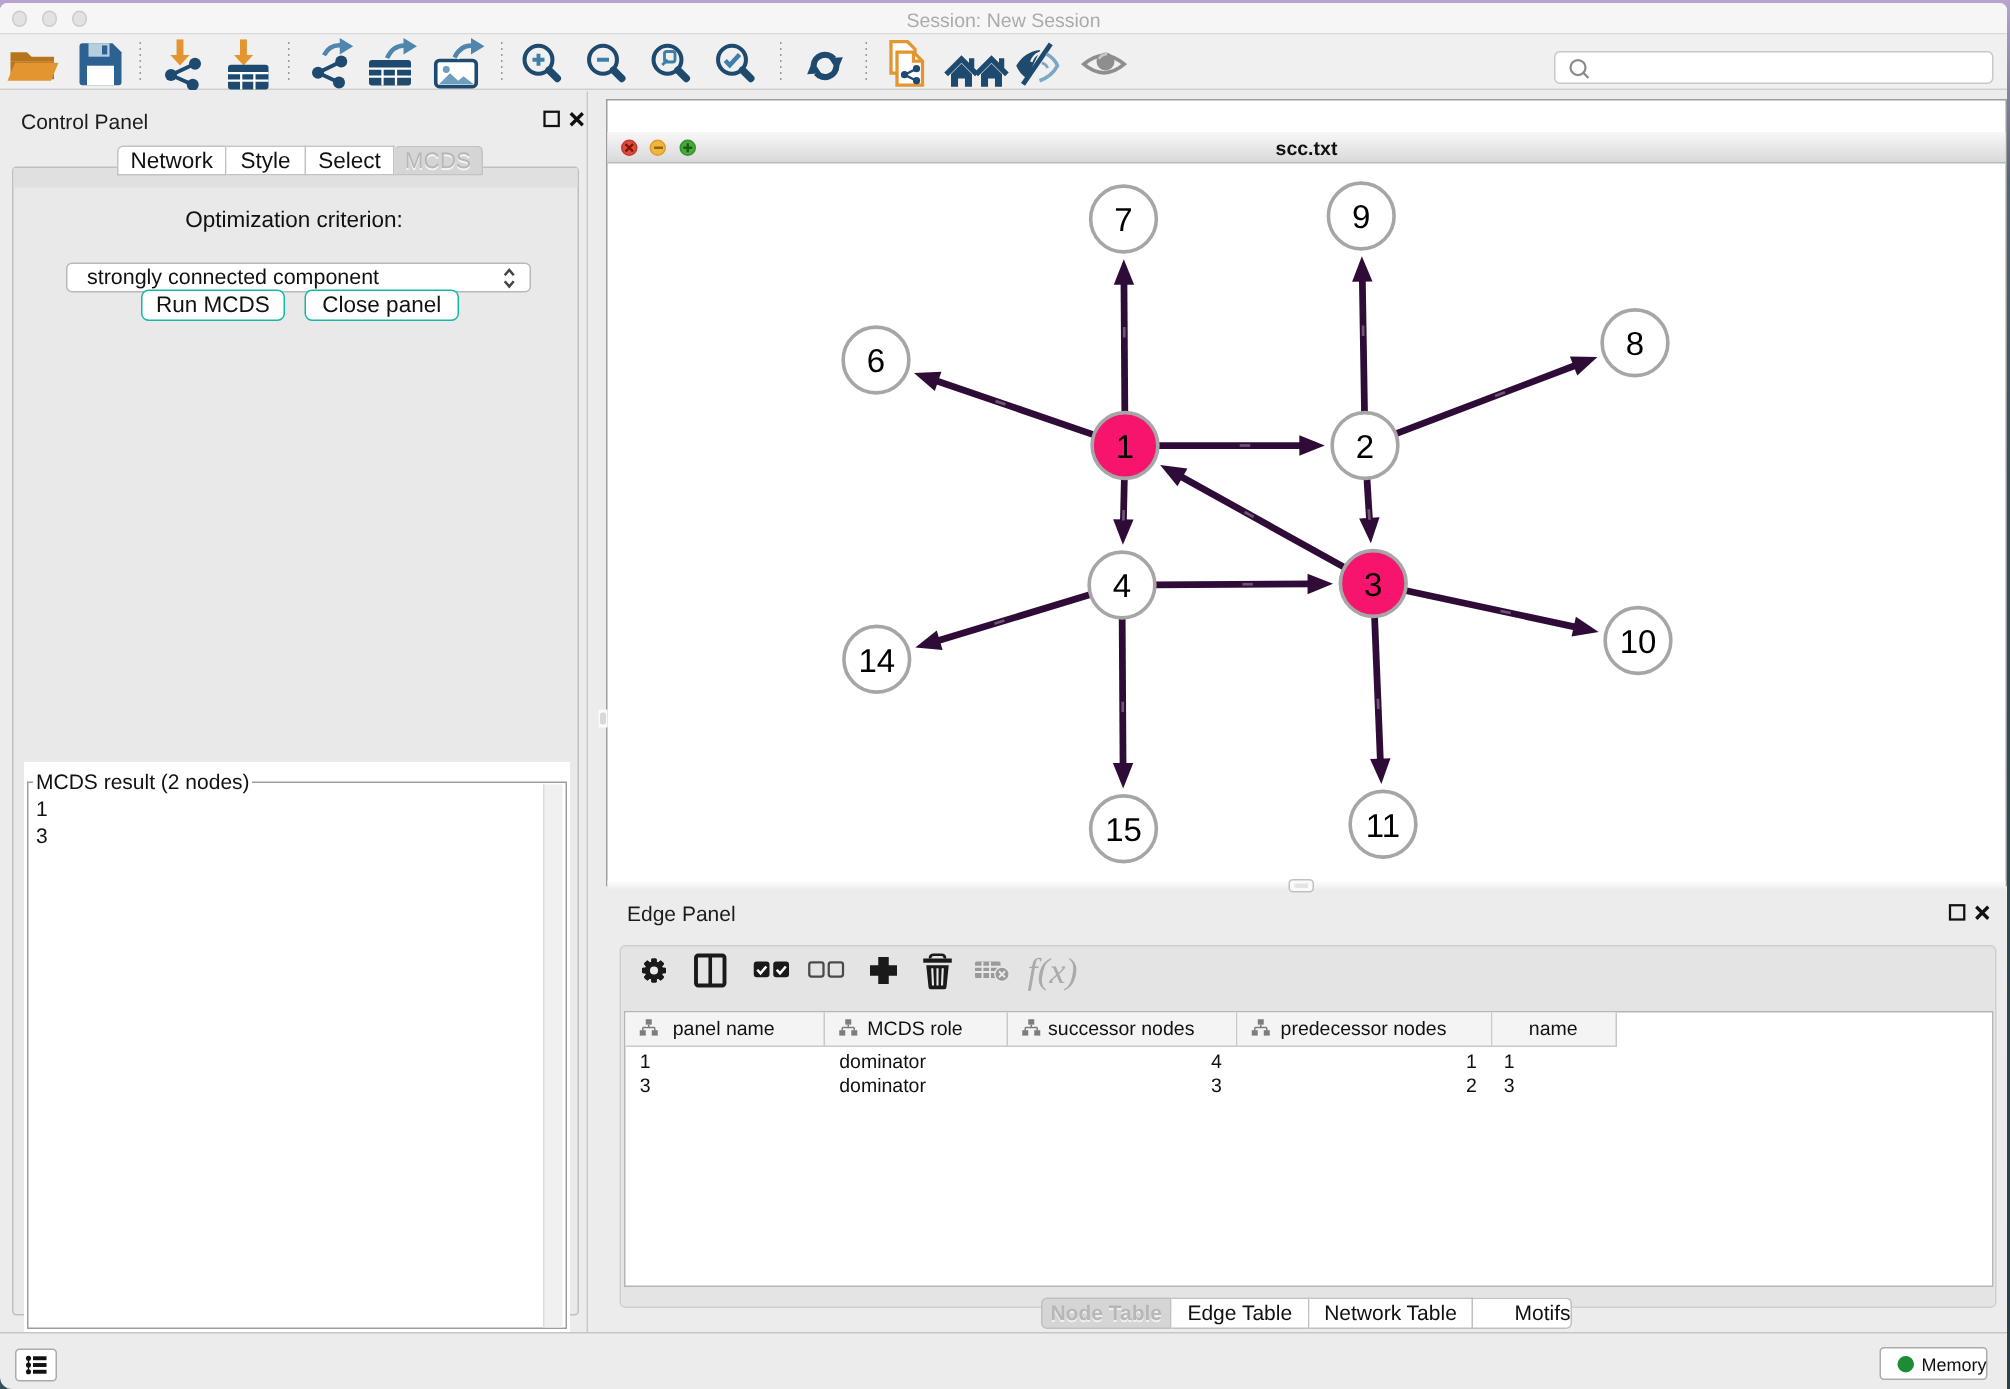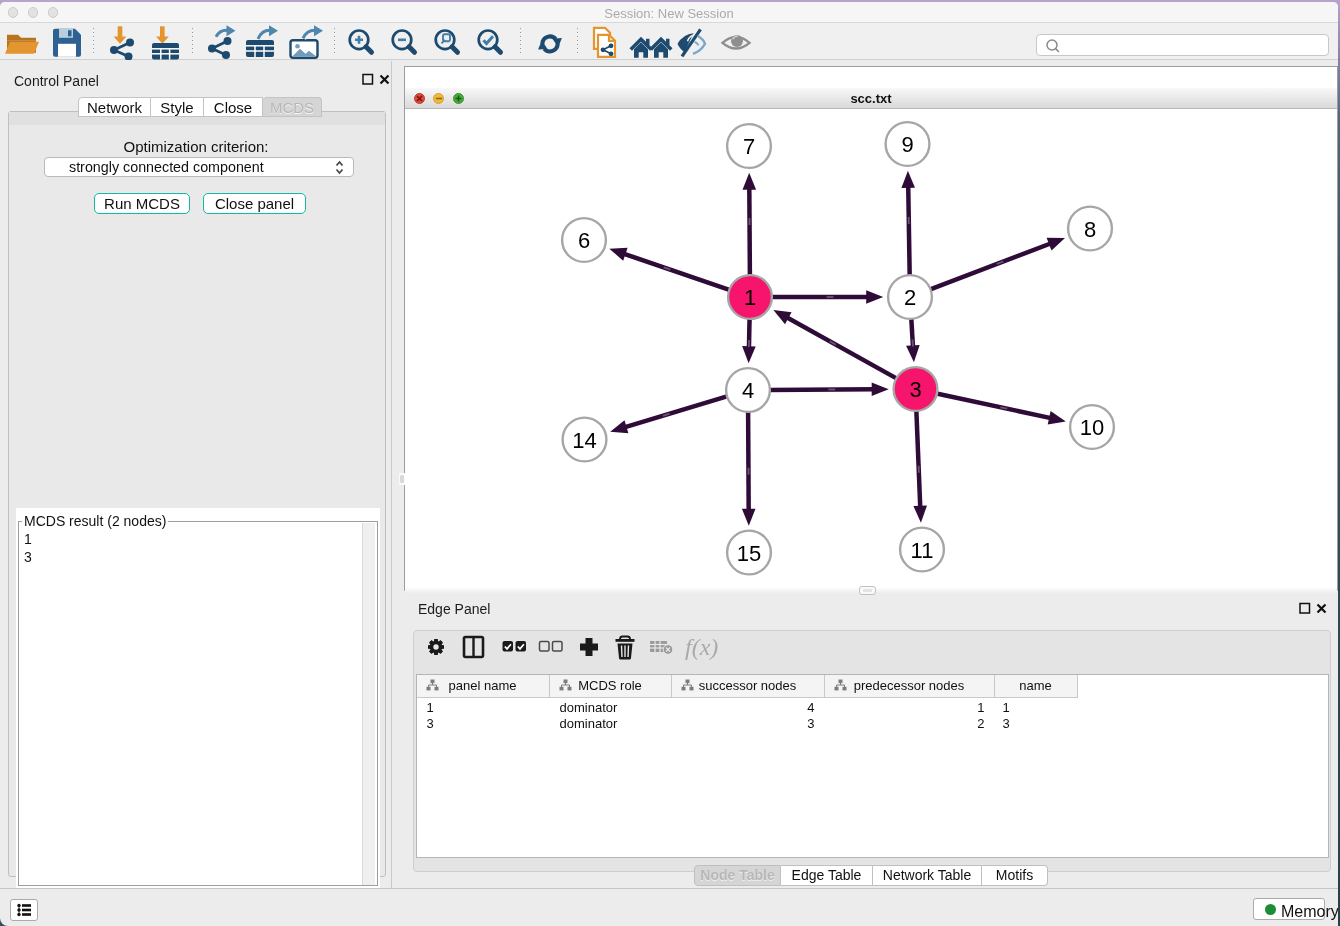--- a/index.html
+++ b/index.html
@@ -21,21 +21,21 @@
 #cpTitle { left:14px; top:12px; font-size:14px; color:#1c1c1c; }
 .tabrow { height:20px; display:flex; }
 .tab { border:1px solid #c3c3c3; background:#fff; color:#111; font-size:15px; text-align:center; line-height:19px; border-left:none; }
 .tab.first { border-left:1px solid #c3c3c3; border-radius:4px 0 0 0; }
 .tab.last { border-radius:0 4px 0 0; }
 .tab.sel { background:#d5d5d5; color:#b7b7b7; text-shadow:0 1px 0 #f5f5f5; border-radius:4px 4px 0 0; }
 #cpTabs { left:78px; top:36px; width:244px; }
 #cpPane { left:8px; top:50px; width:378px; height:766px; background:#e9e9e9; border:1px solid #bfbfbf; border-radius:3px; }
 #cpBand { left:9px; top:51px; width:376px; height:13px; background:#e0e0e0; }
 #optLabel { left:0px; top:77px; width:392px; text-align:center; font-size:15px; color:#111; }
-#combo { left:44px; top:96px; width:310px; height:20px; background:#fff; border:1px solid #b9b9b9; border-radius:4px; font-size:14.3px; color:#111; line-height:18px; padding-left:24px; }
+#combo { left:44px; top:114px; width:310px; height:20px; background:#fff; border:1px solid #b9b9b9; border-radius:4px; font-size:14.3px; color:#111; line-height:18px; padding-left:13px; }
 .btn { background:#fff; border:1px solid #14b8a6; border-radius:5px; font-size:15px; color:#111; text-align:center; line-height:19px; height:21px; }
 #btnRun { left:94px; top:132px; width:96px; }
 #btnClose { left:203px; top:132px; width:103px; }
 #resultBox { left:16px; top:447px; width:364px; height:382px; background:#fff; }
 #fsBorder { left:2px; top:13px; width:360px; height:365px; border:1px solid #9e9e9e; }
 #fsLegend { left:6px; top:5px; background:#fff; padding:0 2px; font-size:14px; color:#111; }
 #fsText { left:8px; top:22px; font-size:14px; color:#111; line-height:18px; }
 #fsScroll { left:346px; top:15px; width:13px; height:362px; background:#f0f0f0; border-left:1px solid #dcdcdc; }
 
 #frame { left:404px; top:64px; width:934px; height:525px; border:1px solid #9d9d9d; border-bottom:1px solid #cfcfcf; background:#fff; }
@@ -48,21 +48,21 @@
 #tpPane { left:8.5px; top:33px; width:918px; height:242px; background:#e4e4e4; border:1px solid #cfcfcf; border-radius:4px; }
 #tpToolbar { left:13px; top:31px; width:912px; height:37px; }
 #tpTable { left:11.5px; top:76.8px; width:913px; height:184.7px; background:#fff; border:1px solid #b5b5b5; }
 .th { top:0px; height:23px; background:#f4f4f4; border-right:1px solid #c9c9c9; border-bottom:1px solid #c9c9c9; font-size:13px; color:#111; display:flex; align-items:center; justify-content:center; }
 .td { font-size:13px; color:#111; }
 #tpTabs { left:290px; top:268px; width:354px; }
 .btab { border:1px solid #c0c0c0; background:#fff; color:#111; font-size:14px; text-align:center; line-height:19px; border-left:none; height:21px; }
 
 #status { left:0; top:886px; width:1338px; height:38px; background:#ececec; border-top:1px solid #c6c6c6; }
 #listBtn { left:10px; top:10px; width:28px; height:22px; background:#fff; border:1px solid #ababab; border-radius:3px; }
-#memBtn { left:1253px; top:9px; width:72px; height:22px; background:#fff; border:1px solid #ababab; border-radius:3px; font-size:16px; color:#111; }
+#memBtn { left:1253px; top:9px; width:72px; height:22px; background:#fff; border:1px solid #ababab; border-radius:3px; font-size:12px; color:#111; }
 </style>
 </head>
 <body>
 <div class="abs" id="deskTop"></div>
 <div class="abs" id="win">
   <div class="abs" id="titlebar">
     <div class="abs tl" style="left:7.5px;"></div>
     <div class="abs tl" style="left:27.5px;"></div>
     <div class="abs tl" style="left:47.5px;"></div>
     <div class="abs" id="title">Session: New Session</div>
@@ -190,21 +190,21 @@
     <div class="abs" id="cpTitle">Control Panel</div>
     <svg class="abs" style="left:361px;top:12px;" width="36" height="13" viewBox="0 0 36 13">
       <rect x="2" y="1.5" width="9.5" height="9.5" fill="none" stroke="#111" stroke-width="1.5"></rect>
       <path d="M19.5 2.5 L27.5 10.5 M27.5 2.5 L19.5 10.5" stroke="#111" stroke-width="2.2"></path>
     </svg>
     <div class="abs" id="cpPane"></div>
     <div class="abs" id="cpBand"></div>
     <div class="abs tabrow" id="cpTabs">
       <div class="tab first" style="width:73px;">Network</div>
       <div class="tab" style="width:53px;">Style</div>
-      <div class="tab" style="width:59px;">Close</div>
+      <div class="tab" style="width:59px;">Select</div>
       <div class="tab last sel" style="width:59px;">MCDS</div>
     </div>
     <div class="abs" id="optLabel">Optimization criterion:</div>
     <div class="abs" id="combo">strongly connected component
       <svg width="9" height="15" style="position:absolute;right:9px;top:2px;" viewBox="0 0 9 15">
         <path d="M1.5 5.5 L4.5 2 L7.5 5.5" fill="none" stroke="#444" stroke-width="1.7"></path>
         <path d="M1.5 9.5 L4.5 13 L7.5 9.5" fill="none" stroke="#444" stroke-width="1.7"></path>
       </svg>
     </div>
     <div class="abs btn" id="btnRun">Run MCDS</div>
@@ -399,21 +399,21 @@
       <div class="abs td" style="left:10px; top:41px;">3</div>
       <div class="abs td" style="left:143px; top:41px;">dominator</div>
       <div class="abs td" style="left:330px; top:41px; width:68px; text-align:right;">3</div>
       <div class="abs td" style="left:500px; top:41px; width:68px; text-align:right;">2</div>
       <div class="abs td" style="left:586px; top:41px;">3</div>
     </div>
     <div class="abs tabrow" id="tpTabs">
       <div class="btab sel first" style="width:87px; border-radius:4px 0 0 4px; border-left:1px solid #c0c0c0; background:#d5d5d5; color:#b7b7b7; text-shadow:0 1px 0 #f0f0f0;font-weight:bold;">Node Table</div>
       <div class="btab" style="width:92px;">Edge Table</div>
       <div class="btab" style="width:109px;">Network Table</div>
-      <div class="btab" style="width:66px; border-radius:0 4px 4px 0;">Motifs</div>
+      <div class="btab" style="width:66px; border-radius:0 4px 4px 0;text-align:right;">Motifs</div>
     </div>
   </div>
 
   <div class="abs" id="status">
     <div class="abs" id="listBtn">
       <svg width="26" height="20" viewBox="0 0 26 20" style="position:absolute;left:0;top:0;">
         <circle cx="8" cy="5.5" r="1.7" fill="#111"></circle>
         <circle cx="8" cy="10" r="1.7" fill="#111"></circle>
         <circle cx="8" cy="14.5" r="1.7" fill="#111"></circle>
         <line x1="8" y1="5" x2="8" y2="15" stroke="#111" stroke-width="0.8"></line>

